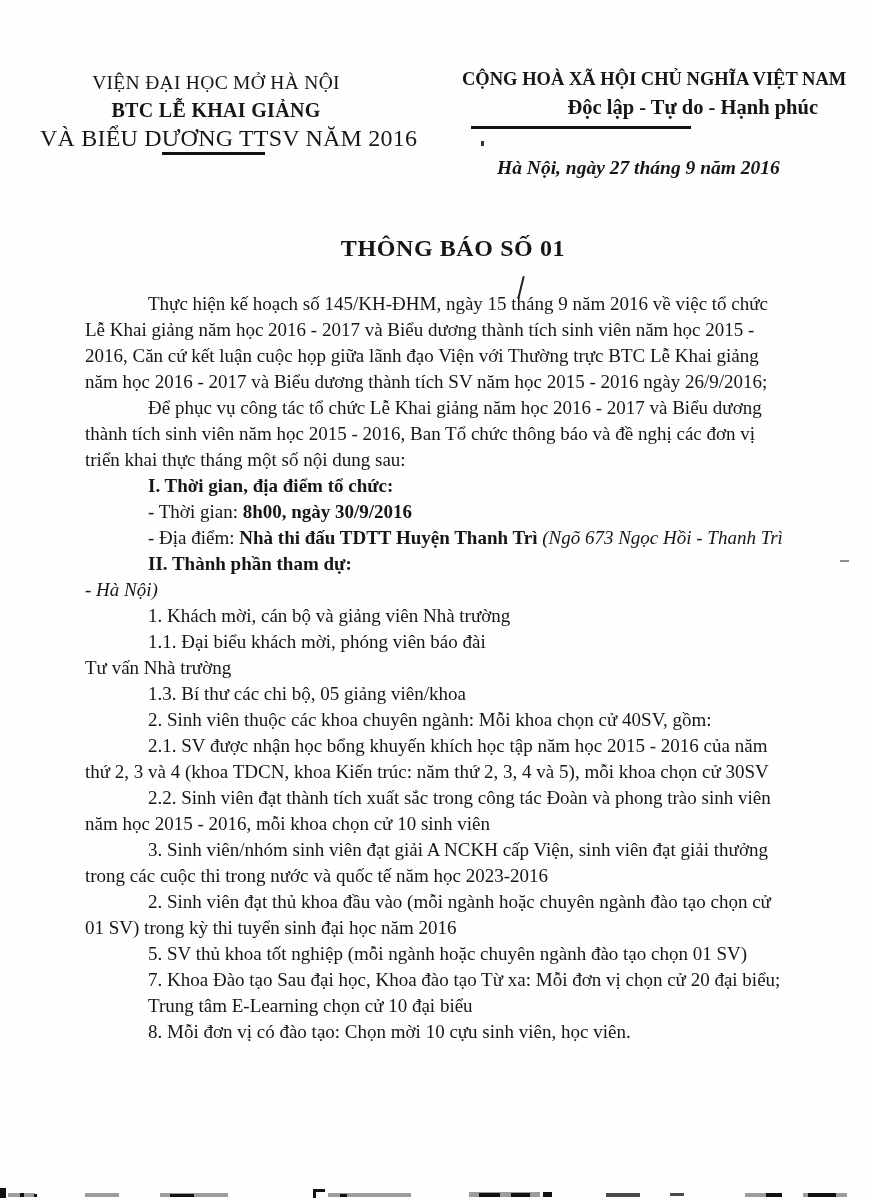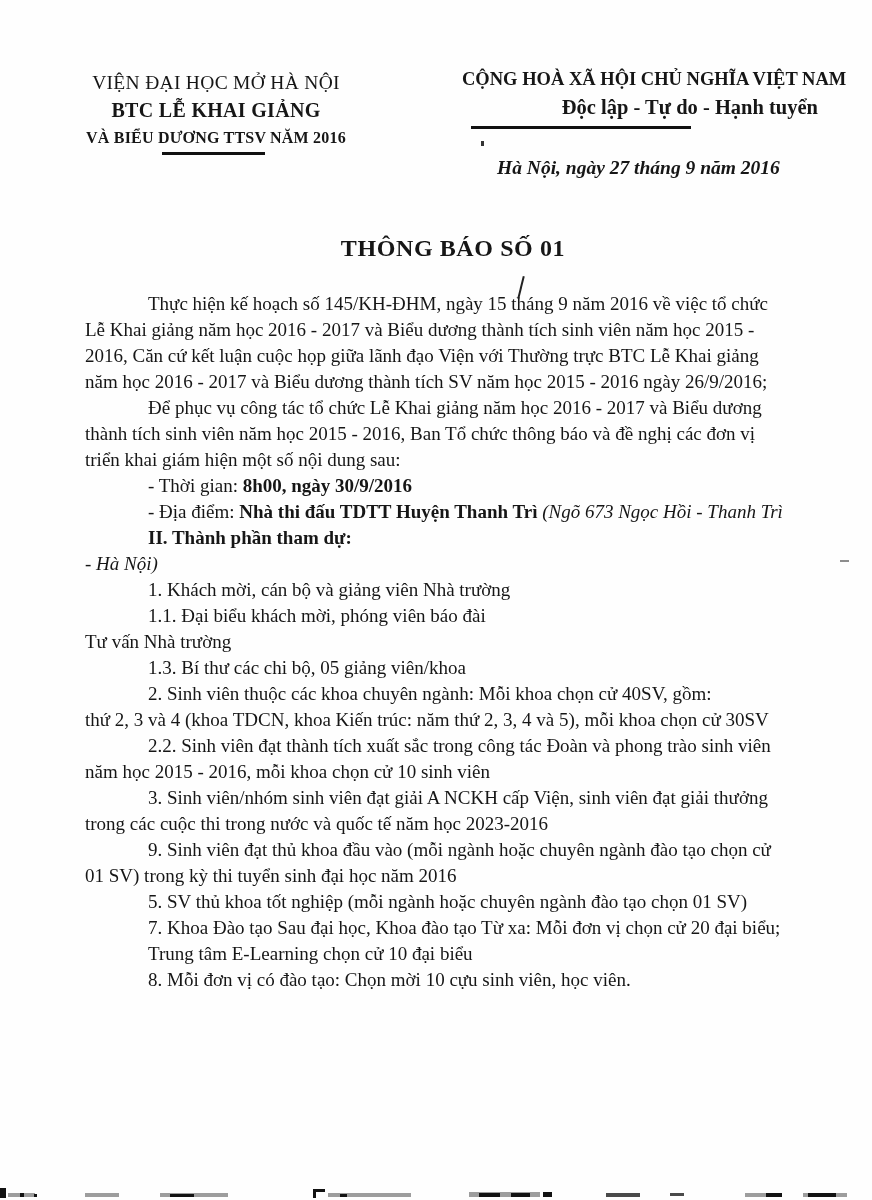--- a/index.html
+++ b/index.html
@@ -11,21 +11,21 @@
     font-family:"Liberation Serif","DejaVu Serif",serif;
     color:#161616;
   }
   
   .hdr-left{
     position:absolute;left:40px;top:69px;width:352px;
     text-align:center;
   }
   .hdr-left .l1{font-size:19.5px;font-weight:normal;line-height:27px;letter-spacing:.3px;}
   .hdr-left .l2{font-size:20px;font-weight:bold;line-height:28px;letter-spacing:.3px;}
-  .hdr-left .l3{font-size:16px;font-weight:bold;line-height:28px;letter-spacing:.2px;white-space:nowrap;}
+  .hdr-left .l3{font-size:24px;font-weight:normal;line-height:28px;letter-spacing:.2px;white-space:nowrap;}
   .hdr-left-underline{
     position:absolute;left:162px;top:152px;width:103px;height:3px;background:#111;
   }
   .hdr-right{
     position:absolute;left:420px;top:66px;width:356px;
     text-align:right;
     margin-left:42px;
   }
   .hdr-right .l1{font-size:18.5px;font-weight:bold;line-height:26px;white-space:nowrap;}
   .hdr-right .l2{font-size:20.5px;font-weight:bold;line-height:30px;}
@@ -72,50 +72,52 @@
 
   <div class="hdr-left">
     <div class="l1">VIỆN ĐẠI HỌC MỞ HÀ NỘI</div>
     <div class="l2">BTC LỄ KHAI GIẢNG</div>
     <div class="l3">VÀ BIỂU DƯƠNG TTSV NĂM 2016</div>
   </div>
   <div class="hdr-left-underline"></div>
 
   <div class="hdr-right">
     <div class="l1">CỘNG HOÀ XÃ HỘI CHỦ NGHĨA VIỆT NAM</div>
-    <div class="l2">Độc lập - Tự do - Hạnh tuyển</div>
+    <div class="l2">Độc lập - Tự do - Hạnh phúc</div>
   </div>
   <div class="hdr-right-underline"></div>
   <div class="date-line">Hà Nội, ngày 27 tháng 9 năm 2016</div>
 
   <div class="doc-title">THÔNG BÁO SỐ 01</div>
 
   <div class="doc-body">
       <div class="line indent"><span>Thực hiện kế hoạch số 145/KH-ĐHM, ngày 15 tháng 9 năm 2016 về việc tổ chức</span></div>
       <div class="line"><span>Lễ Khai giảng năm học 2016 - 2017 và Biểu dương thành tích sinh viên năm học 2015 -</span></div>
       <div class="line"><span>2016, Căn cứ kết luận cuộc họp giữa lãnh đạo Viện với Thường trực BTC Lễ Khai giảng</span></div>
       <div class="line"><span>năm học 2016 - 2017 và Biểu dương thành tích SV năm học 2015 - 2016 ngày 26/9/2016;</span></div>
       <div class="line indent"><span>Để phục vụ công tác tổ chức Lễ Khai giảng năm học 2016 - 2017 và Biểu dương</span></div>
       <div class="line"><span>thành tích sinh viên năm học 2015 - 2016, Ban Tổ chức thông báo và đề nghị các đơn vị</span></div>
-      <div class="line"><span>triển khai giám hiện một số nội dung sau:</span></div>
+      <div class="line"><span>triển khai thực tháng một số nội dung sau:</span></div>
+      <div class="line indent"><span class="b">I. Thời gian, địa điểm tổ chức:</span></div>
       <div class="line indent"><span>- Thời gian: </span><span class="b">8h00, ngày 30/9/2016</span></div>
       <div class="line indent"><span>- Địa điểm: </span><span class="b">Nhà thi đấu TDTT Huyện Thanh Trì </span><span class="i">(Ngõ 673 Ngọc Hồi - Thanh Trì</span></div>
       <div class="line indent"><span class="b">II. Thành phần tham dự:</span></div>
       <div class="line"><span class="i">- Hà Nội)</span></div>
       <div class="line indent"><span>1. Khách mời, cán bộ và giảng viên Nhà trường</span></div>
       <div class="line indent"><span>1.1. Đại biểu khách mời, phóng viên báo đài</span></div>
       <div class="line"><span>Tư vấn Nhà trường</span></div>
       <div class="line indent"><span>1.3. Bí thư các chi bộ, 05 giảng viên/khoa</span></div>
       <div class="line indent"><span>2. Sinh viên thuộc các khoa chuyên ngành: Mỗi khoa chọn cử 40SV, gồm:</span></div>
+      <div class="line indent"><span>2.1. SV được nhận học bổng khuyến khích học tập năm học 2015 - 2016 của năm</span></div>
       <div class="line"><span>thứ 2, 3 và 4 (khoa TDCN, khoa Kiến trúc: năm thứ 2, 3, 4 và 5), mỗi khoa chọn cử 30SV</span></div>
       <div class="line indent"><span>2.2. Sinh viên đạt thành tích xuất sắc trong công tác Đoàn và phong trào sinh viên</span></div>
       <div class="line"><span>năm học 2015 - 2016, mỗi khoa chọn cử 10 sinh viên</span></div>
       <div class="line indent"><span>3. Sinh viên/nhóm sinh viên đạt giải A NCKH cấp Viện, sinh viên đạt giải thưởng</span></div>
       <div class="line"><span>trong các cuộc thi trong nước và quốc tế năm học 2023-2016</span></div>
-      <div class="line indent"><span>9. Sinh viên đạt thủ khoa đầu vào (mỗi ngành hoặc chuyên ngành đào tạo chọn cử</span></div>
+      <div class="line indent"><span>2. Sinh viên đạt thủ khoa đầu vào (mỗi ngành hoặc chuyên ngành đào tạo chọn cử</span></div>
       <div class="line"><span>01 SV) trong kỳ thi tuyển sinh đại học năm 2016</span></div>
       <div class="line indent"><span>5. SV thủ khoa tốt nghiệp (mỗi ngành hoặc chuyên ngành đào tạo chọn 01 SV)</span></div>
       <div class="line indent"><span>7. Khoa Đào tạo Sau đại học, Khoa đào tạo Từ xa: Mỗi đơn vị chọn cử 20 đại biểu;</span></div>
       <div class="line indent"><span>Trung tâm E-Learning chọn cử 10 đại biểu</span></div>
       <div class="line indent"><span>8. Mỗi đơn vị có đào tạo: Chọn mời 10 cựu sinh viên, học viên.</span></div>
     </div>
 
   <div class="slash-art"></div>
   <div class="dot-art"></div>
   <div class="tick-art"></div>

